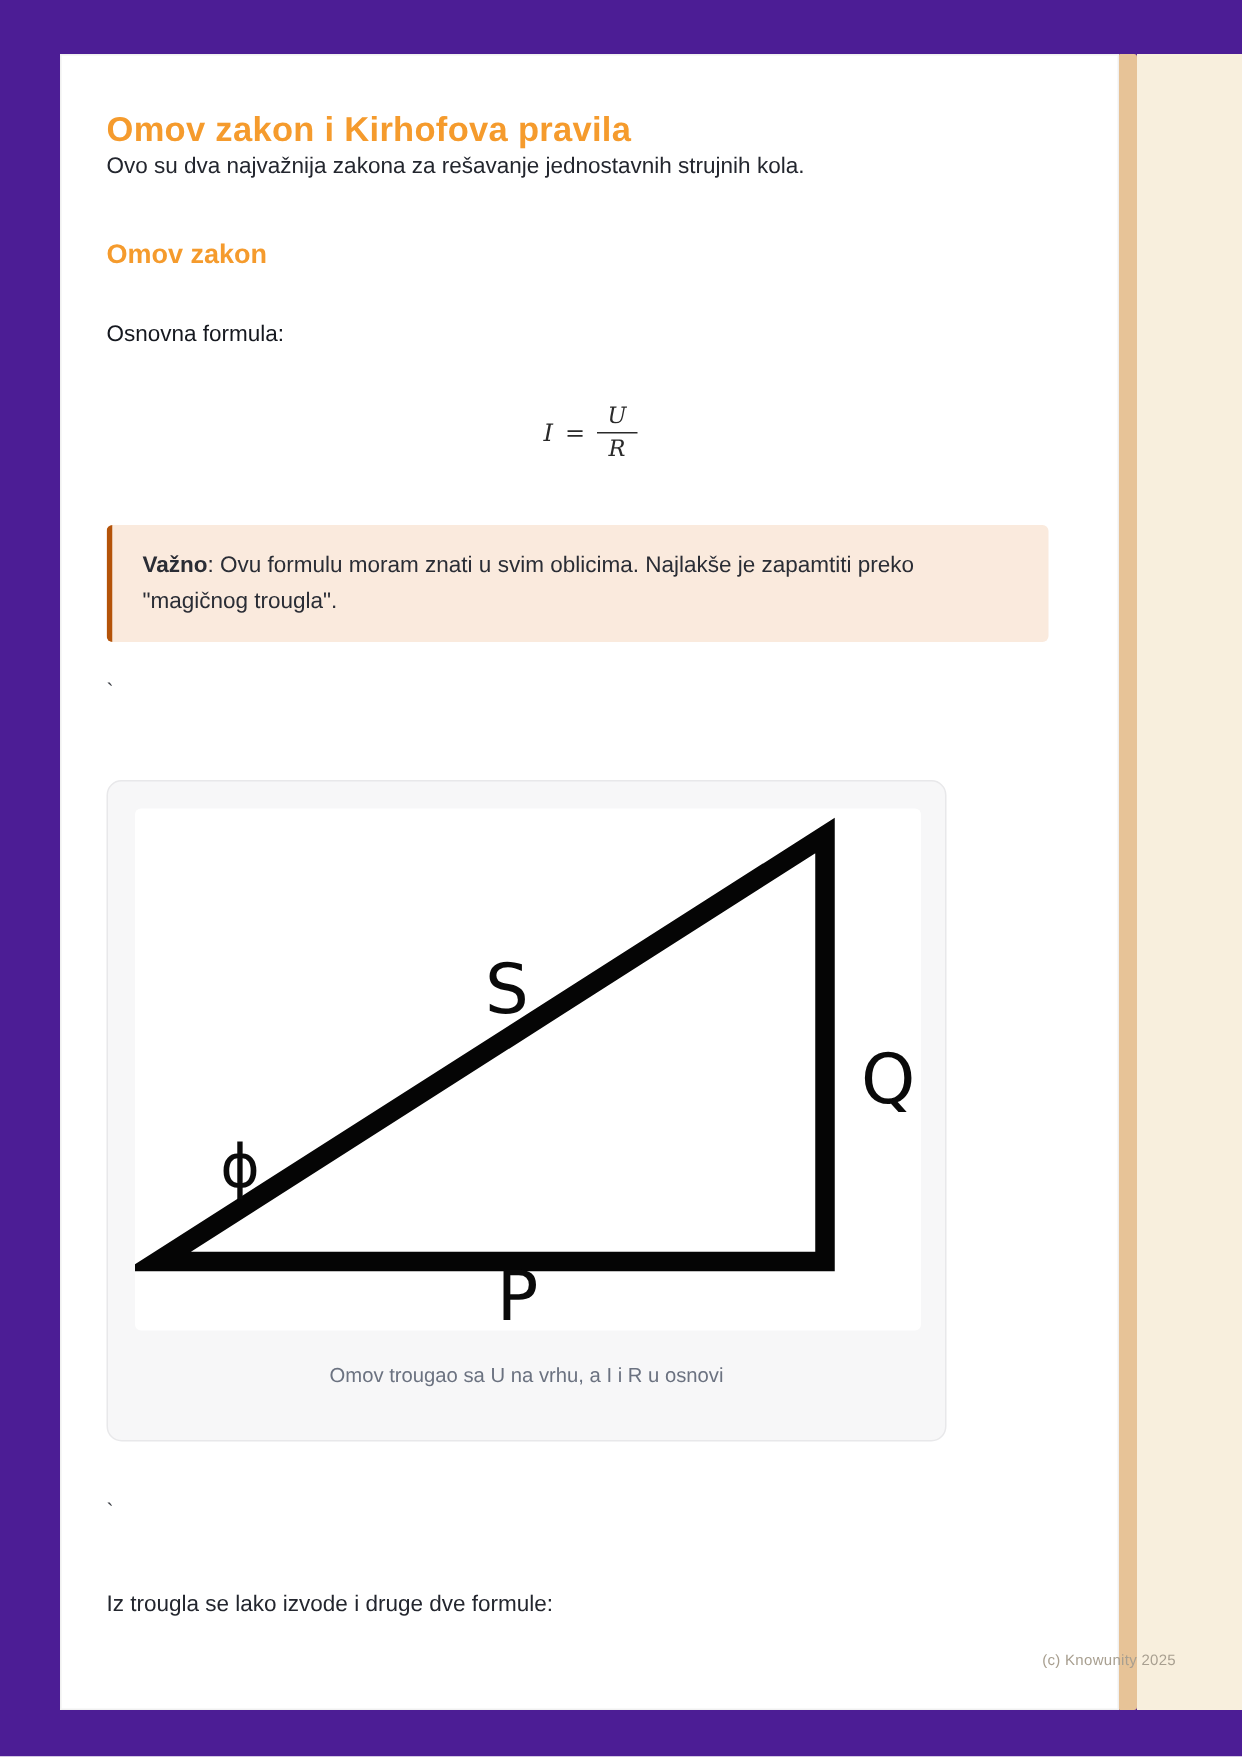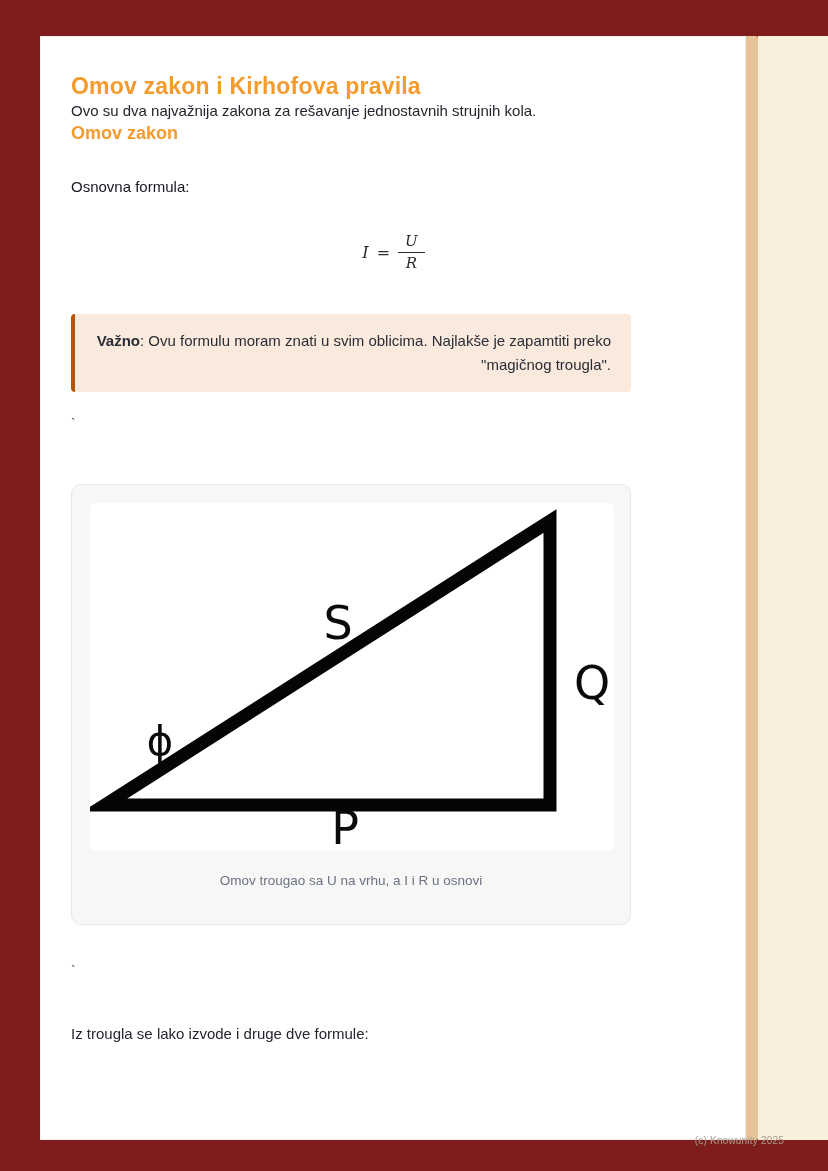--- a/index.html
+++ b/index.html
@@ -1,68 +1,68 @@
 <!DOCTYPE html>
 <html><head>
 <meta charset="utf-8">
 <style>
   * { margin:0; padding:0; box-sizing:border-box; }
   html,body { background:#ffffff; }
   body { font-family:"Liberation Sans", sans-serif; color:#1f2430; }
-  .canvas { position:relative; width:828px; height:1171px; background:#7f1d1d; overflow:hidden; }
+  .canvas { position:relative; width:828px; height:1171px; background:#4c1d95; overflow:hidden; }
 
   
   .band  { position:absolute; top:36px; right:0; width:70px; height:1104px; background:#f8efdd; }
   .strip { position:absolute; top:36px; right:70px; width:13px; height:1104px; background:#e7c397; border-radius:2px; }
 
   .sheet {
     position:absolute; left:40px; top:36px; width:706px; min-height:1104px;
     background:#ffffff; border:1px solid #f0f0f0; padding:36px 29px 40px 30px;
   }
 
   h1.title { color:#f59b2d; font-size:23px; font-weight:bold; letter-spacing:.2px; }
   p.intro  { font-size:15px; line-height:1.5; color:#23262e; }
-  h2.section { color:#f59b2d; font-size:18px; font-weight:bold; }
+  h2.section { margin-top:36px; color:#f59b2d; font-size:18px; font-weight:bold; }
   p.body { margin-top:16px; font-size:15px; line-height:1.55; color:#23262e; }
   p.just { text-align:justify; }
   p.bold-label { margin-top:34px; font-size:15px; font-weight:normal; color:#15181f; }
 
   .formula {
     margin-top:38px; display:flex; justify-content:center; align-items:center; gap:7px;
     font-family:"DejaVu Serif", serif; font-size:16px; color:#2a2a2a;
   }
   .formula .var { font-style:italic; }
   .formula .eq  { font-style:normal; padding:0 1px; }
   .frac { display:inline-flex; flex-direction:column; align-items:center; font-size:15px; line-height:1.15; }
   .frac .num { font-style:italic; padding:0 7px 2px; border-bottom:1px solid #2a2a2a; }
   .frac .den { font-style:italic; padding-top:2px; }
 
   .callout {
-    margin-top:42px; width:560px; background:#faeadd; border-left:4px solid #b45309;
-    border-radius:4px; padding:15px 20px; font-size:15px; line-height:1.6; color:#2a2d35;text-align:right;
+    margin-top:42px; width:628px; background:#faeadd; border-left:4px solid #b45309;
+    border-radius:4px; padding:15px 20px; font-size:15px; line-height:1.6; color:#2a2d35;
   }
   .callout .b { font-weight:bold; }
 
   .tick { margin-top:24px; font-size:14px; color:#3a3d44; height:18px; }
   .tick.low { margin-top:38px; }
 
   .card {
     margin-top:50px; width:560px; background:#f7f7f8; border:1px solid #e8e8ea;
     border-radius:10px; padding:18px 18px 36px;
   }
   .img-area { width:524px; height:348px; background:#ffffff; border-radius:4px; }
   .img-area svg { display:block; width:524px; height:348px; }
   figcaption {
     margin-top:22px; text-align:center; font-size:13.5px; color:#6b7280;
   }
 
   p.outro { margin-top:44px; font-size:15px; color:#23262e; }
 
   .watermark {
-    position:absolute; top:1135px; right:44px; font-size:10px; color:#a89f90; z-index:5;
+    position:absolute; top:1102px; right:44px; font-size:10px; color:#a89f90; z-index:5;
     letter-spacing:.2px;
     margin-left:46px;
   }
 
   .tri-label { font-family:"DejaVu Sans", sans-serif; fill:#0a0a0a; }
 </style>
 </head>
 <body>
 
 <div class="canvas">

